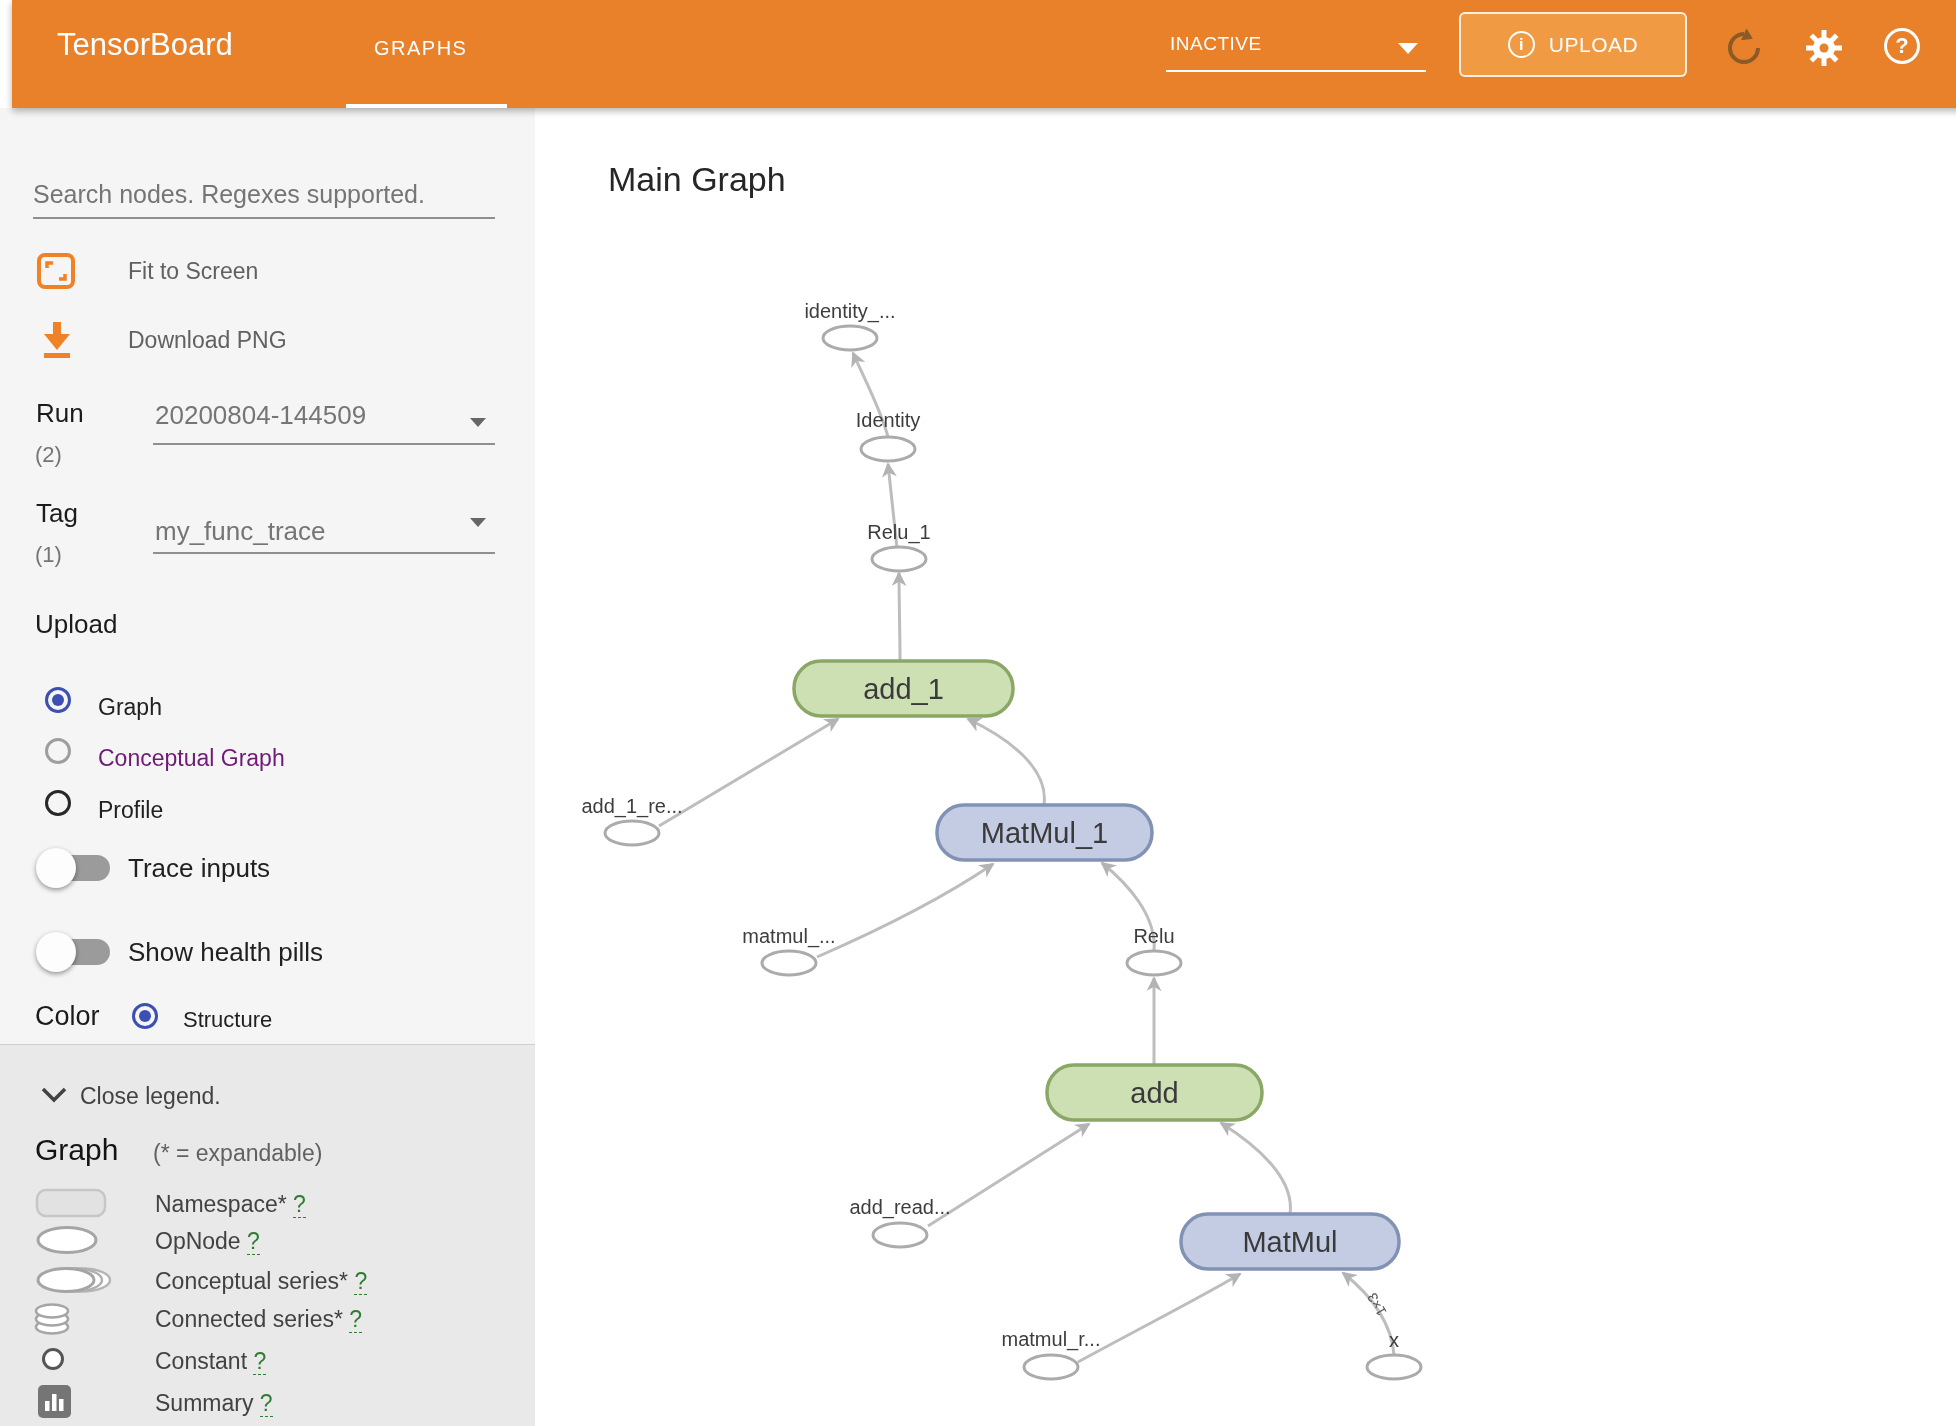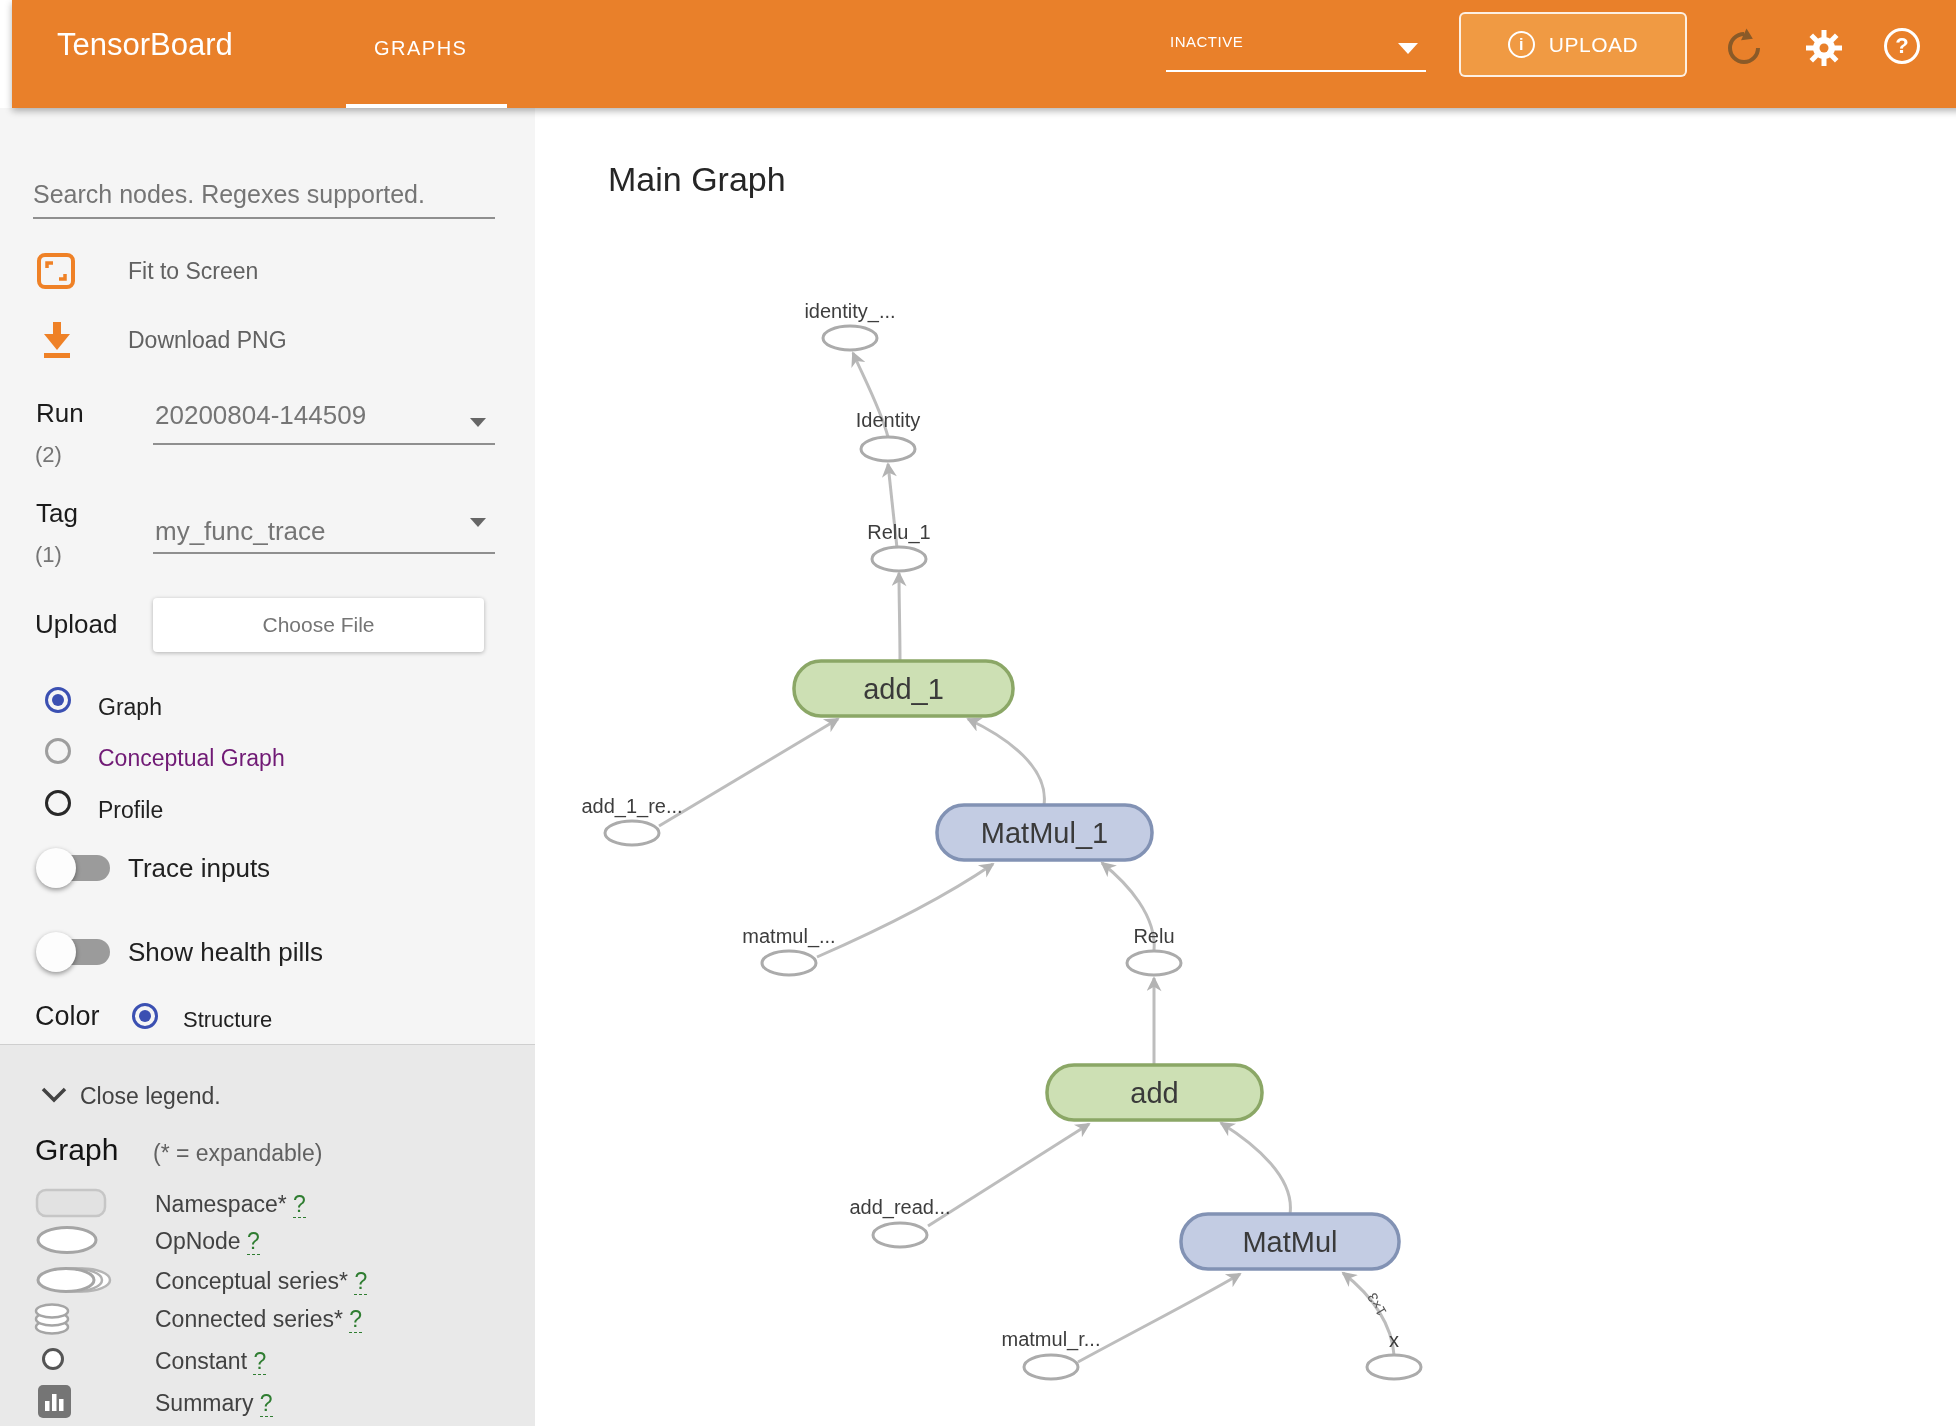--- a/index.html
+++ b/index.html
@@ -10,21 +10,21 @@
     -webkit-font-smoothing:antialiased;
   }
 
   
   .header { position:absolute; top:0; left:12px; width:1956px; height:108px;
     background:#e9802a; box-shadow:0 3px 7px rgba(0,0,0,0.30); z-index:10; }
   .logo { position:absolute; left:45px; top:27px; font-size:31px; font-weight:500; color:#fff; }
   .tab { position:absolute; left:362px; top:37px; font-size:20px; color:#fff;
     letter-spacing:1.5px; font-weight:500; }
   .tab-underline { position:absolute; left:334px; bottom:0; width:161px; height:4px; background:#fff; }
-  .status { position:absolute; left:1158px; top:33px; font-size:15px; color:#fff; letter-spacing:0.5px; }
+  .status { position:absolute; left:1158px; top:33px; font-size:19px; color:#fff; letter-spacing:0.5px; }
   .status-caret { position:absolute; left:1386px; top:43px; width:0; height:0;
     border-left:10px solid transparent; border-right:10px solid transparent; border-top:11px solid #fff; }
   .status-underline { position:absolute; left:1154px; top:70px; width:260px; height:2px; background:#fff; }
   .upload-btn { position:absolute; left:1447px; top:12px; width:228px; height:65px;
     border:2px solid rgba(255,255,255,0.85); border-radius:6px; background:#f09a43;
     display:flex; align-items:center; justify-content:center; gap:14px; cursor:pointer; }
   .info-icon { width:27px; height:27px; border:2.5px solid #fff; border-radius:50%;
     color:#fff; font-size:16px; font-weight:bold; display:flex; align-items:center; justify-content:center;
     font-style:normal; }
   .upload-label { color:#fff; font-size:21px; letter-spacing:0.5px; font-weight:500; }
@@ -150,21 +150,20 @@
   <div class="fld-underline" style="top:335px;"></div>
   <div class="fld-arrow" style="top:310px;"></div>
 
   <div class="fld-label" style="left:36px; top:390px;">Tag</div>
   <div class="fld-count" style="left:35px; top:434px;">(1)</div>
   <div class="fld-value" style="left:155px; top:408px;">my_func_trace</div>
   <div class="fld-underline" style="top:444px;"></div>
   <div class="fld-arrow" style="top:410px;"></div>
 
   <div class="fld-label" style="left:35px; top:501px;">Upload</div>
-  <div class="choose-btn">Choose File</div>
 
   <div class="radio selected" style="left:45px; top:579px;"></div>
   <div class="radio-label" style="left:98px; top:586px;">Graph</div>
 
   <div class="radio" style="left:45px; top:630px;"></div>
   <div class="radio-label muted" style="left:98px; top:637px;">Conceptual Graph</div>
 
   <div class="radio dark" style="left:45px; top:682px;"></div>
   <div class="radio-label" style="left:98px; top:689px;">Profile</div>
 

